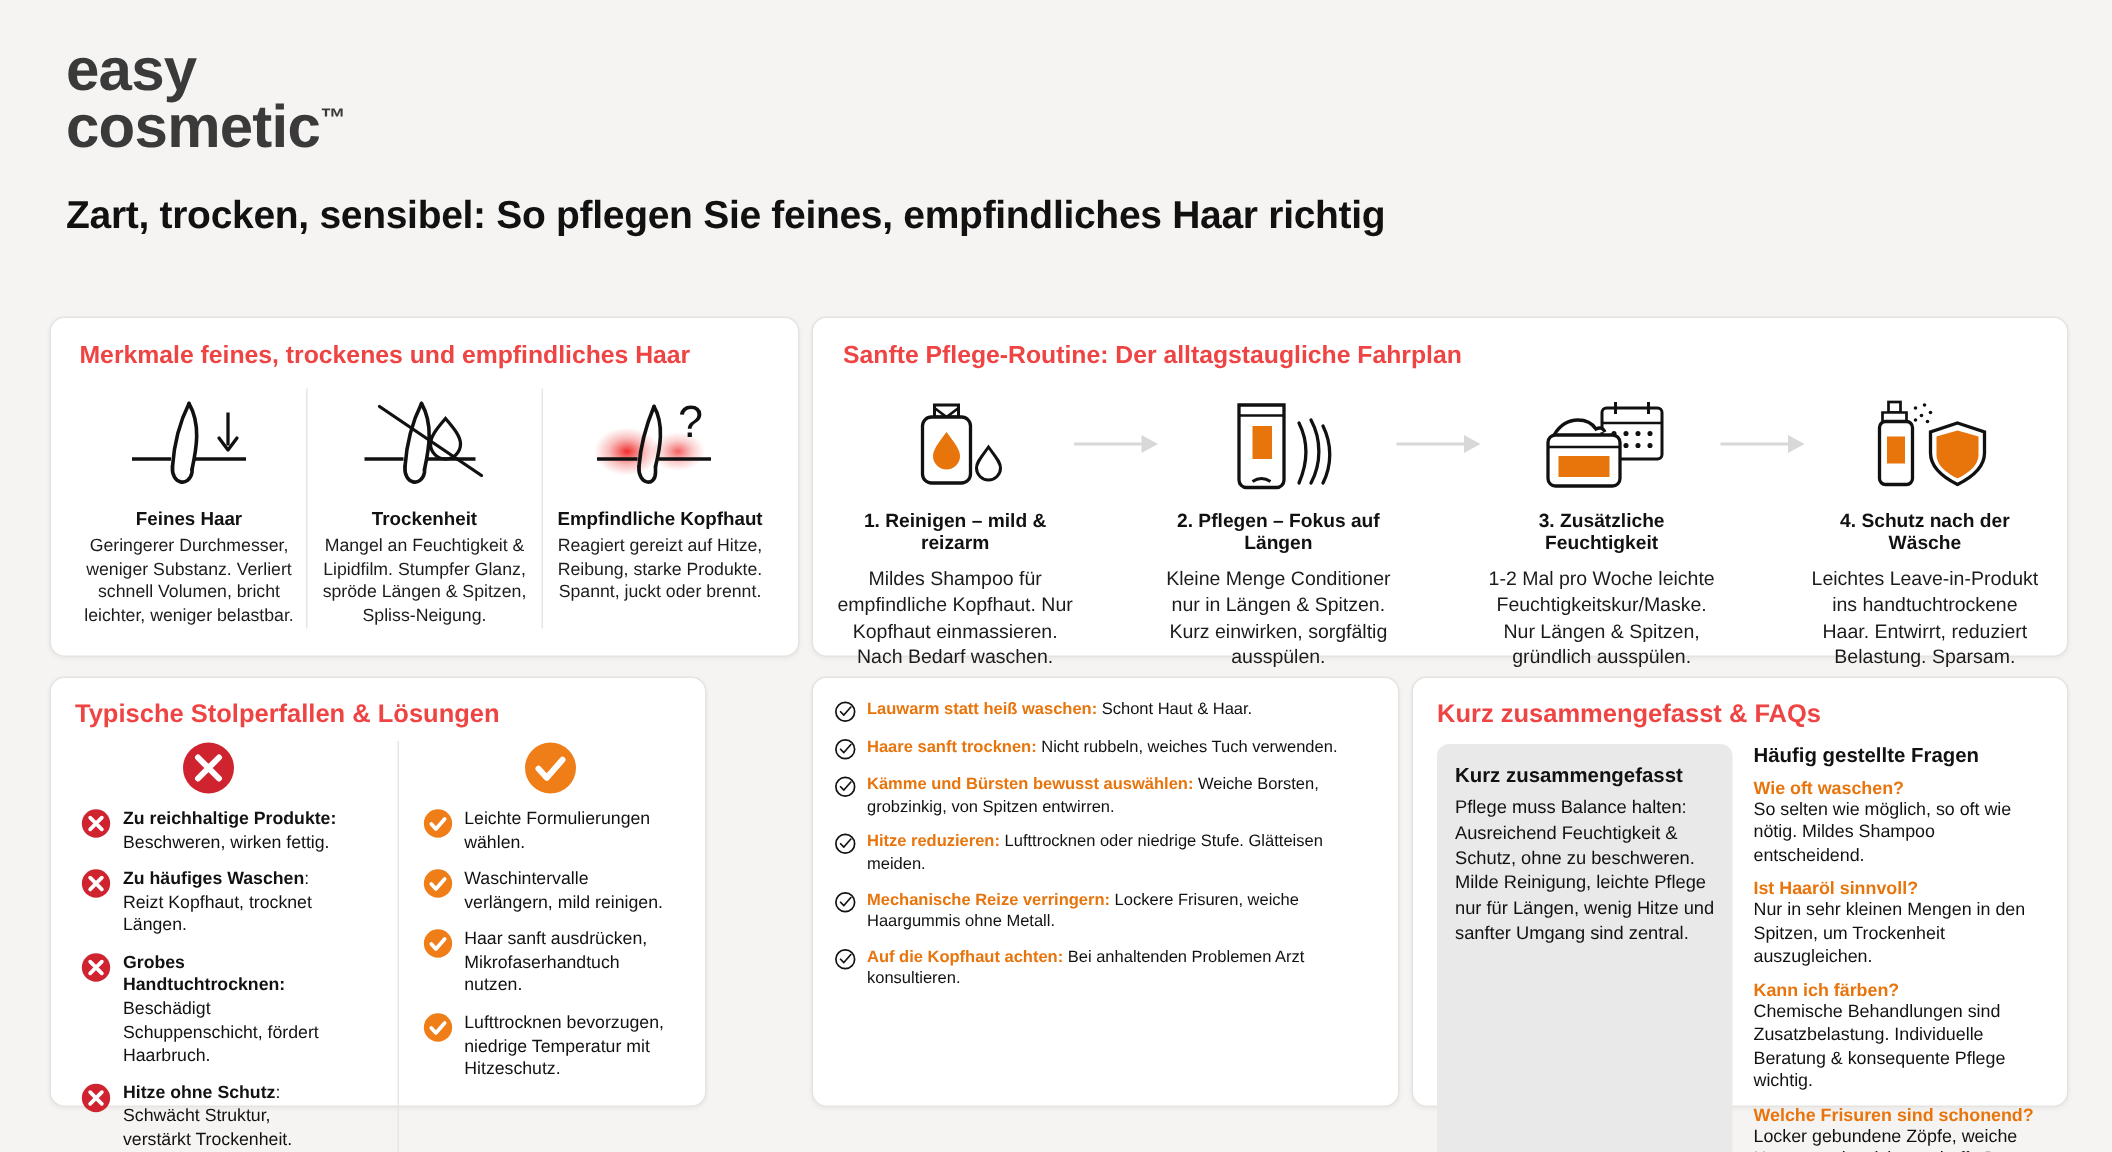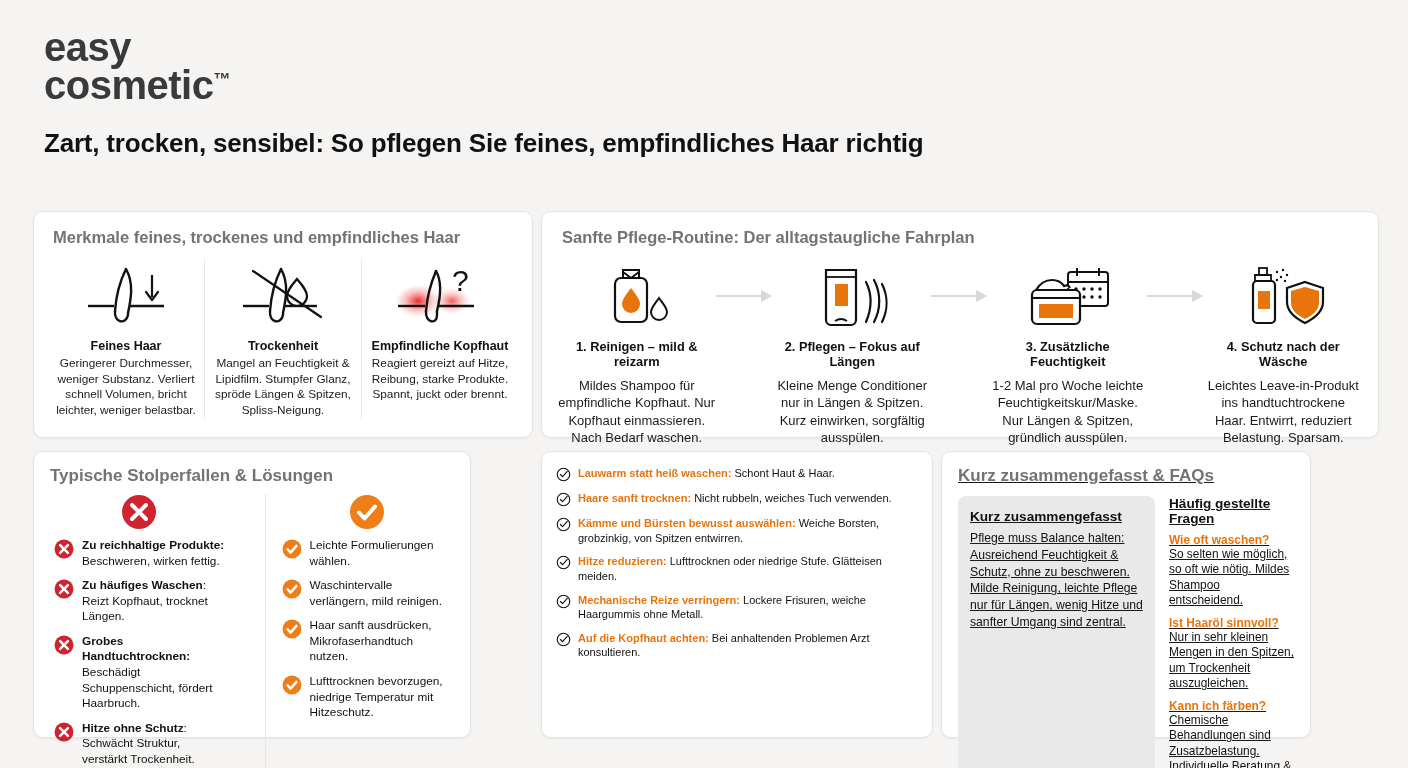--- a/index.html
+++ b/index.html
@@ -24,21 +24,21 @@
     position: absolute; left: 44px; top: 127px;
     font-size: 26px; font-weight: bold; line-height: 1.28; color: #111;
     letter-spacing: -0.2px;
   }
 
   
   .card {
     position: absolute; background: #fff; border: 1px solid #e6e4e1;
     border-radius: 10px; box-shadow: 0 1px 3px rgba(0,0,0,0.05);
   }
-  .card-title { font-size: 17px; font-weight: bold; color: #737373; }
+  .card-title { font-size: 17px; font-weight: bold; color: #ef4444; }
 
   
   #card-merkmale { left: 33px; top: 211px; width: 500px; height: 227px; padding: 16px 14px 12px 14px; }
   #card-merkmale .card-title { margin-left: 5px; font-size: 16.5px; }
   .merk-row { display: flex; margin-top: 12px; }
   .merk-col { flex: 1; padding: 0 8px; text-align: center; position: relative; }
   .merk-col + .merk-col { border-left: 1px solid #e8e6e3; }
   .merk-icon { height: 74px; display: flex; align-items: flex-end; justify-content: center; }
   .merk-h { font-size: 12.5px; font-weight: bold; margin-top: 6px; color: #111; }
   .merk-p { font-size: 11.8px; line-height: 1.33; margin-top: 3px; color: #1b1b1b; }
@@ -65,21 +65,21 @@
   .sp-txt b { font-weight: bold; }
 
   
   #card-tipps { left: 541px; top: 451px; width: 392px; height: 287px; padding: 14px 14px 8px 14px; }
   .tip-item { display: flex; align-items: flex-start; margin-bottom: 9px; }
   .tip-ico { flex: 0 0 auto; margin-right: 7px; margin-top: 1px; }
   .tip-txt { font-size: 11px; line-height: 1.33; color: #111; }
   .tip-k { color: #e8740c; font-weight: bold; }
 
   
-  #card-faq { left: 941px; top: 451px; width: 370px; height: 287px; padding: 14px 14px 10px 16px; text-decoration: underline; }
+  #card-faq { left: 941px; top: 451px; width: 438px; height: 287px; padding: 14px 14px 10px 16px; }
   .faq-wrap { display: flex; margin-top: 10px; gap: 14px; }
   .faq-sum {
     width: 197px; background: #e9e9e9; border-radius: 8px; padding: 13px 12px;
     min-height: 236px;
   }
   .faq-sum-h { font-size: 13.6px; font-weight: bold; color: #111; }
   .faq-sum-p { font-size: 12.2px; line-height: 1.38; margin-top: 6px; color: #111; }
   .faq-col { flex: 1; }
   .faq-col-h { font-size: 13.6px; font-weight: bold; color: #111; margin-bottom: 5px; }
   .faq-q { font-size: 11.9px; font-weight: bold; color: #e8740c; margin-top: 7px; }

